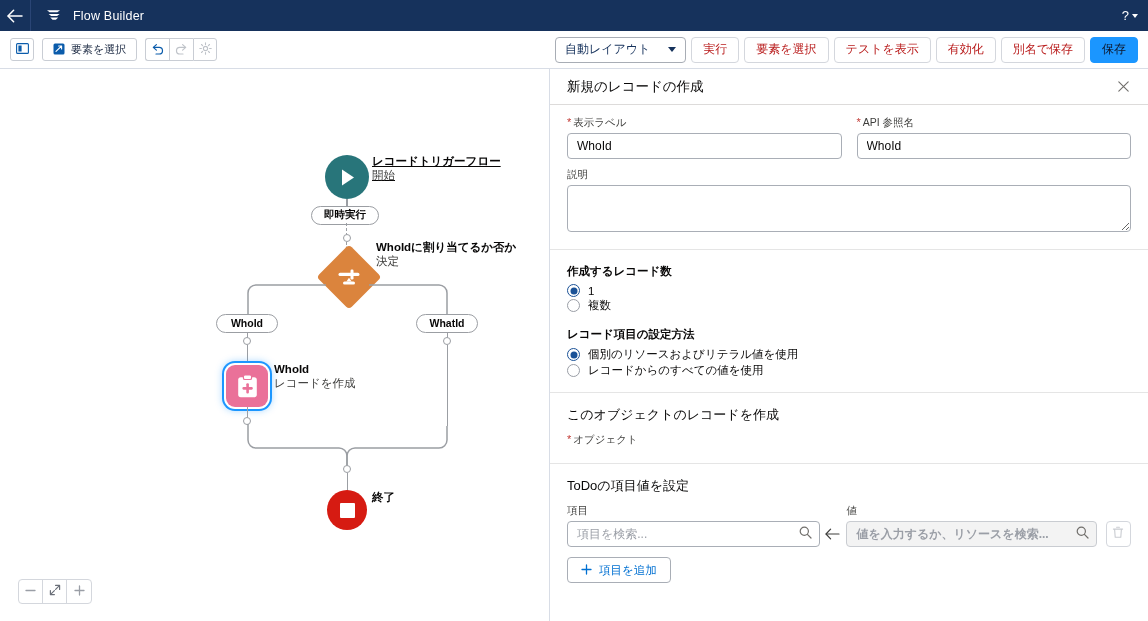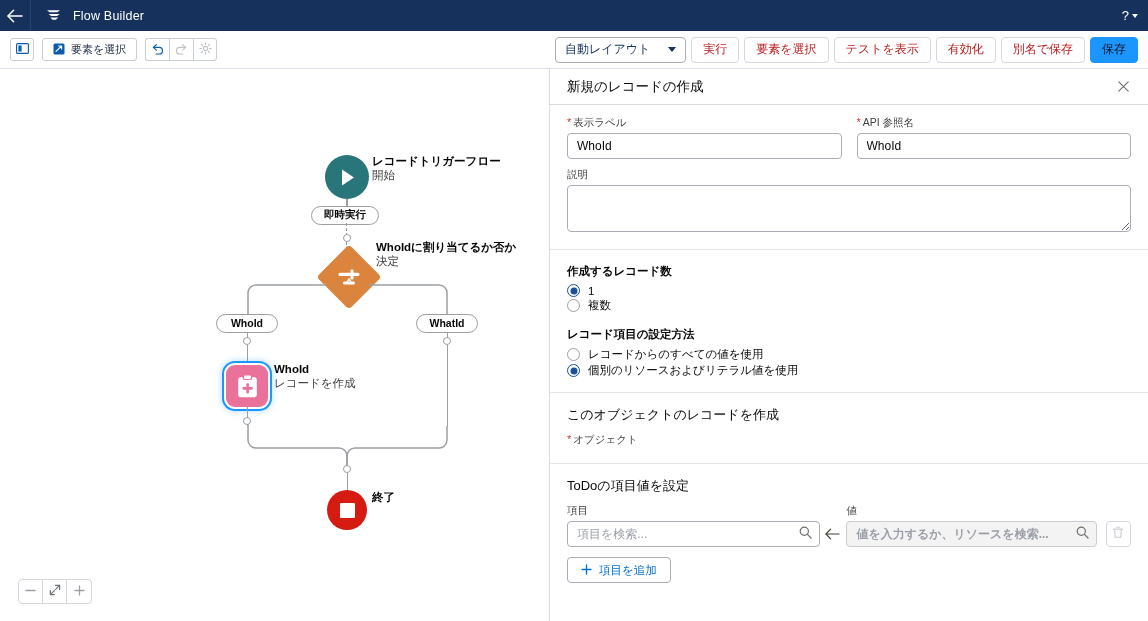--- a/index.html
+++ b/index.html
@@ -302,21 +302,21 @@
 
         <div class="conn conn-v" style="left:346px; top:130px; height:14px;"></div>
 
         <div class="node" style="left:325px; top:86px;">
           <div class="start-circle">
             <svg width="17" height="19" viewBox="0 0 17 19">
                 <path d="M3 1.5 15 9.5 3 17.5z" fill="#fff"></path>
               </svg>
           </div>
         </div>
-        <div class="node-label" style="left:372px; top:86px;">
+        <div class="node-label" style="left:372px; top:86px;text-decoration:underline;">
           <span class="t1">レコードトリガーフロー</span>
           <span class="t2">開始</span>
         </div>
 
         <div class="node" style="left:311px; top:135px;">
           <div class="pill">即時実行</div>
         </div>
 
         <div class="conn-dash" style="left:346px; top:154px; height:13px;"></div>
         <div class="joint" style="left:343px; top:165px;"></div>
@@ -470,26 +470,26 @@
           </div>
           <div class="radio-row">
             <span class="radio"></span>
             <span class="radio-lbl">複数</span>
           </div>
 
           <div class="grp-gap"></div>
 
           <div class="grp-label">レコード項目の設定方法</div>
           <div class="radio-row">
+            <span class="radio on"></span>
+            <span class="radio-lbl">個別のリソースおよびリテラル値を使用</span>
+          </div>
+          <div class="radio-row">
             <span class="radio"></span>
             <span class="radio-lbl">レコードからのすべての値を使用</span>
-          </div>
-          <div class="radio-row">
-            <span class="radio on"></span>
-            <span class="radio-lbl">個別のリソースおよびリテラル値を使用</span>
           </div>
         </div>
 
         <div class="section">
           <div class="section-title">このオブジェクトのレコードを作成</div>
           <label class="fld-label">
             <span class="req">*</span><span>オブジェクト</span>
           </label>
         </div>
 

